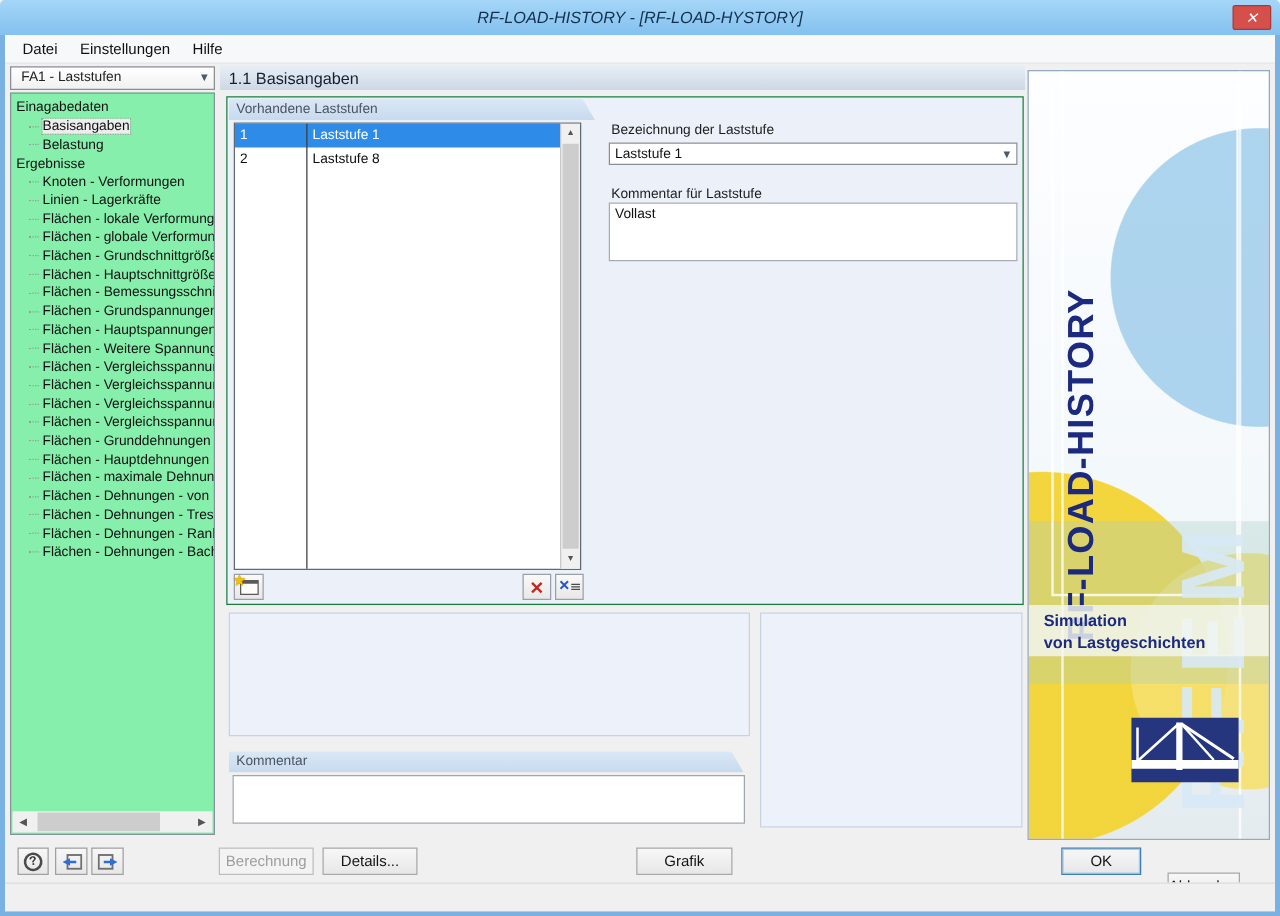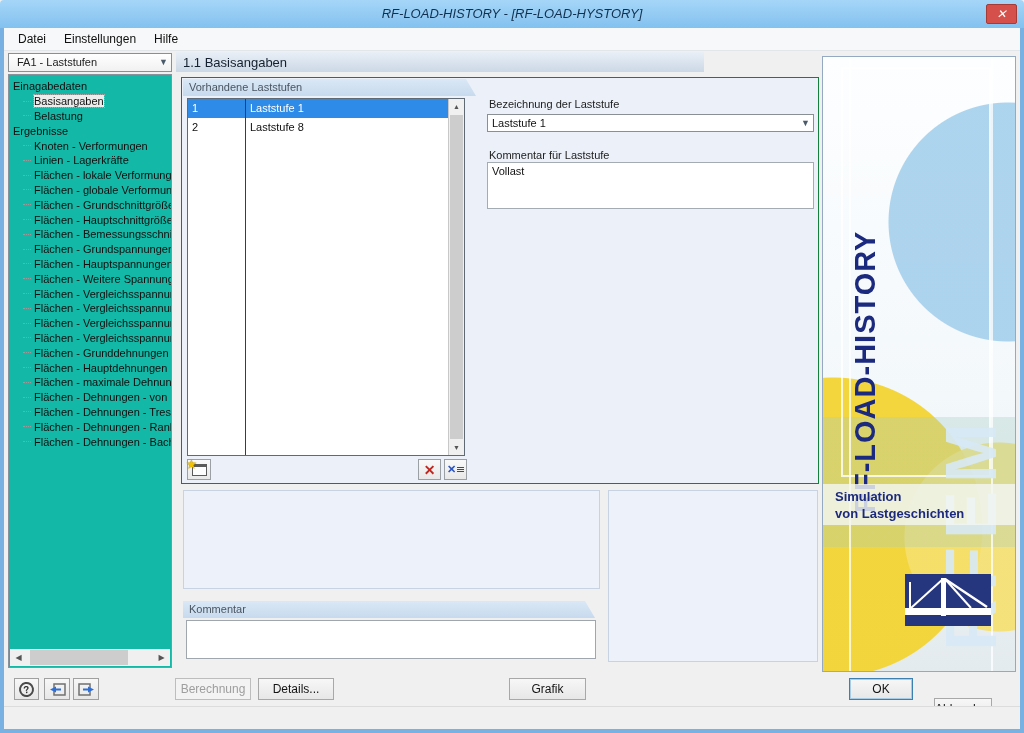--- a/index.html
+++ b/index.html
@@ -8,32 +8,32 @@
   
   .titlebar{position:absolute;left:0;top:0;width:1024px;height:28px;background:linear-gradient(180deg,#a5d6f8,#83c1ef);border-radius:4px 4px 0 0;font-style:italic;}
   .title-text{position:absolute;left:0;right:0;top:6px;text-align:center;font-size:13px;color:#12304e;}
   .close-btn{position:absolute;right:7px;top:4px;width:31px;height:20px;background:#d5504a;border:1px solid #a83a35;border-radius:2px;color:#fff;font-size:12px;line-height:18px;text-align:center;cursor:pointer;}
   .border-strip{position:absolute;background:#79b1e3;}
   .menubar{position:absolute;left:4px;top:28px;width:1016px;height:23px;background:#f7f8f9;border-bottom:1px solid #e3e6e8;display:flex;align-items:center;padding-left:6px;gap:2px;}
   .menu-item{font-size:12px;color:#101010;padding:2px 8px;}
   
   .case-combo{position:absolute;left:8px;top:53px;width:164px;height:19px;background:linear-gradient(180deg,#ffffff,#f1f1f1);border:1px solid #8a8f94;font-size:11px;color:#222;padding:2px 16px 0 8px;white-space:nowrap;overflow:hidden;}
   .combo-arrow{position:absolute;right:3px;top:3px;font-size:9px;color:#4a5a6a;}
-  .tree-panel{position:absolute;left:8px;top:74px;width:164px;height:594px;background:#14b8a6;border:1px solid #87929c;overflow:hidden;}
+  .tree-panel{position:absolute;left:8px;top:74px;width:164px;height:594px;background:#86efac;border:1px solid #87929c;overflow:hidden;}
   .tree-items{position:absolute;left:2px;top:4px;right:0;}
   .tree-item{height:14.8px;font-size:11px;color:#101010;white-space:nowrap;overflow:hidden;display:flex;align-items:center;}
   .tree-item.lvl0{padding-left:2px;}
   .tree-item.lvl1{padding-left:12px;}
   .tree-item.lvl1 .dash{display:inline-block;width:8px;border-top:1px dotted #9a9a9a;margin-right:3px;flex:0 0 auto;}
   .tree-item.sel .lbl{background:#ededed;outline:1px dotted #a8a8a8;}
   .hscroll{position:absolute;left:1px;right:1px;bottom:1px;height:17px;background:#f0f0f0;}
   .hscroll .arr{position:absolute;top:0;width:17px;height:17px;font-size:8px;color:#555;text-align:center;line-height:17px;}
   .hscroll .thumb{position:absolute;left:20px;top:1px;width:98px;height:15px;background:#cdcdcd;}
   
-  .section-header{position:absolute;left:176px;top:52px;width:528px;height:20px;background:linear-gradient(180deg,#e9eff7,#ccd8e6);font-size:13px;color:#15202e;padding:3px 0 0 7px;}
+  .section-header{position:absolute;left:176px;top:52px;width:644px;height:20px;background:linear-gradient(180deg,#e9eff7,#ccd8e6);font-size:13px;color:#15202e;padding:3px 0 0 7px;}
   
   .group-main{position:absolute;left:181px;top:77px;width:638px;height:407px;background:#ecf1f9;border:1px solid #15803d;}
   .band{background:linear-gradient(180deg,#dae8f6,#c7daee);font-size:11px;color:#4a5560;padding:2px 0 0 6px;clip-path:polygon(0 0,calc(100% - 10px) 0,100% 100%,0 100%);}
   .band-main{position:absolute;left:1px;top:1px;width:293px;height:17px;}
   .list-box{position:absolute;left:5px;top:20px;width:278px;height:358px;background:#fff;border:1px solid #5f6a74;}
   .list-rows{position:absolute;left:0;top:0;right:16px;bottom:0;overflow:hidden;}
   .list-row{height:19px;display:flex;font-size:11px;color:#101010;}
   .list-row .c-no{width:57px;flex:0 0 auto;padding:3px 0 0 4px;}
   .list-row .c-name{flex:1;padding:3px 0 0 5px;}
   .list-row.sel{background:#2e8be8;color:#fff;}

